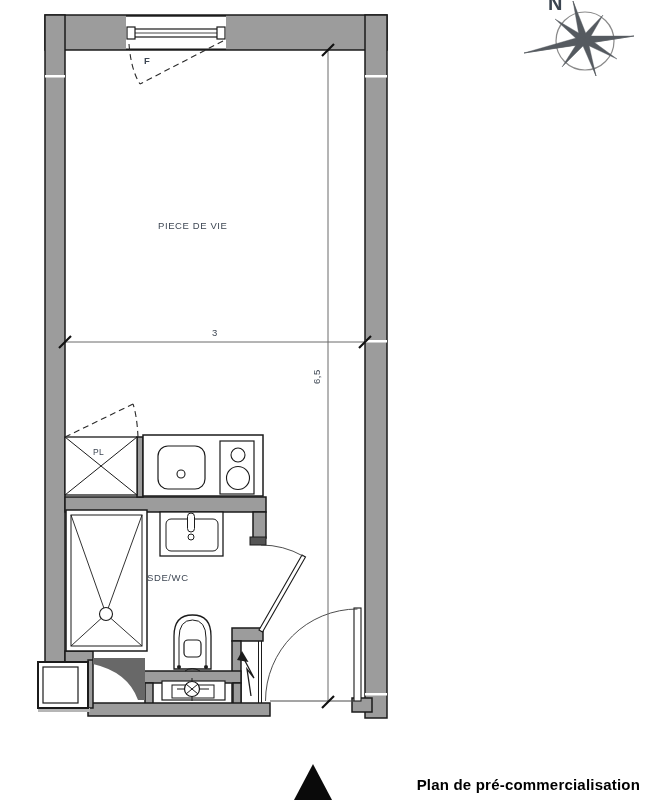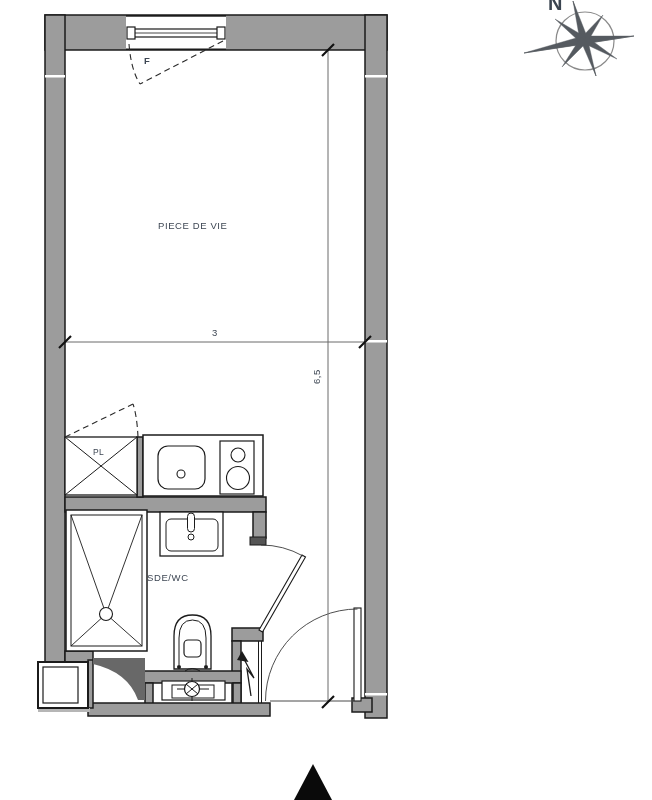--- a/index.html
+++ b/index.html
@@ -188,13 +188,14 @@
   <div class="lbl lbl-small" id="closet-label" style="left:93px;top:447px;">PL</div>
 
   <div class="lbl" id="window-label" style="left:144px;top:55px;font-weight:bold;">F</div>
 
   <div class="lbl" id="dim-width-label" style="left:205px;top:327px;">3</div>
 
   <div class="lbl" id="dim-height-label" style="left:303px;top:371px;">6,5</div>
 
   <div id="north-letter">N</div>
 
+  <div id="plan-title">Plan de pré-commercialisation</div>
 </div>
 
 </body></html>

